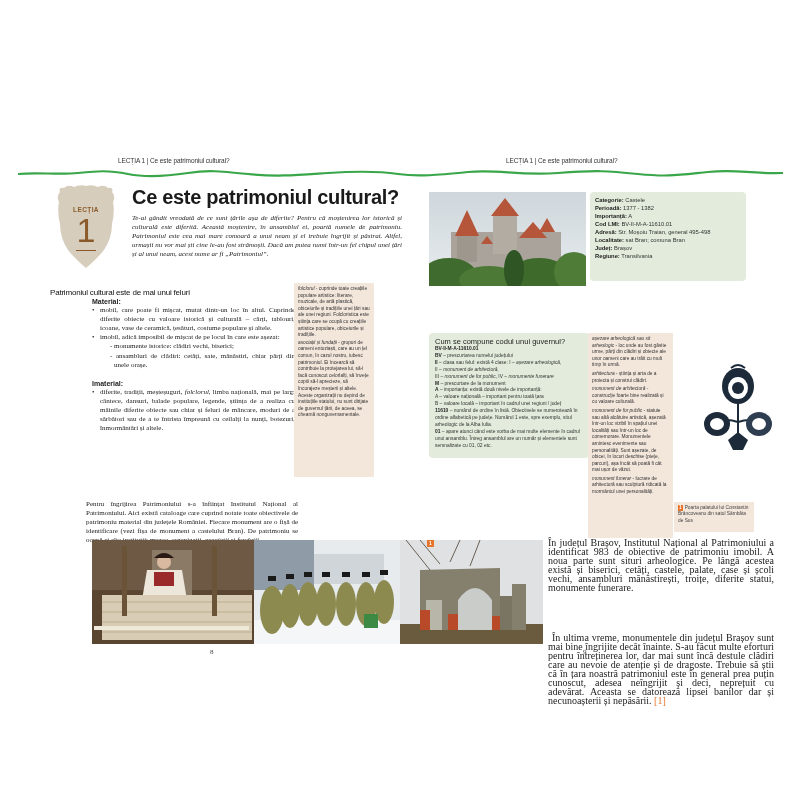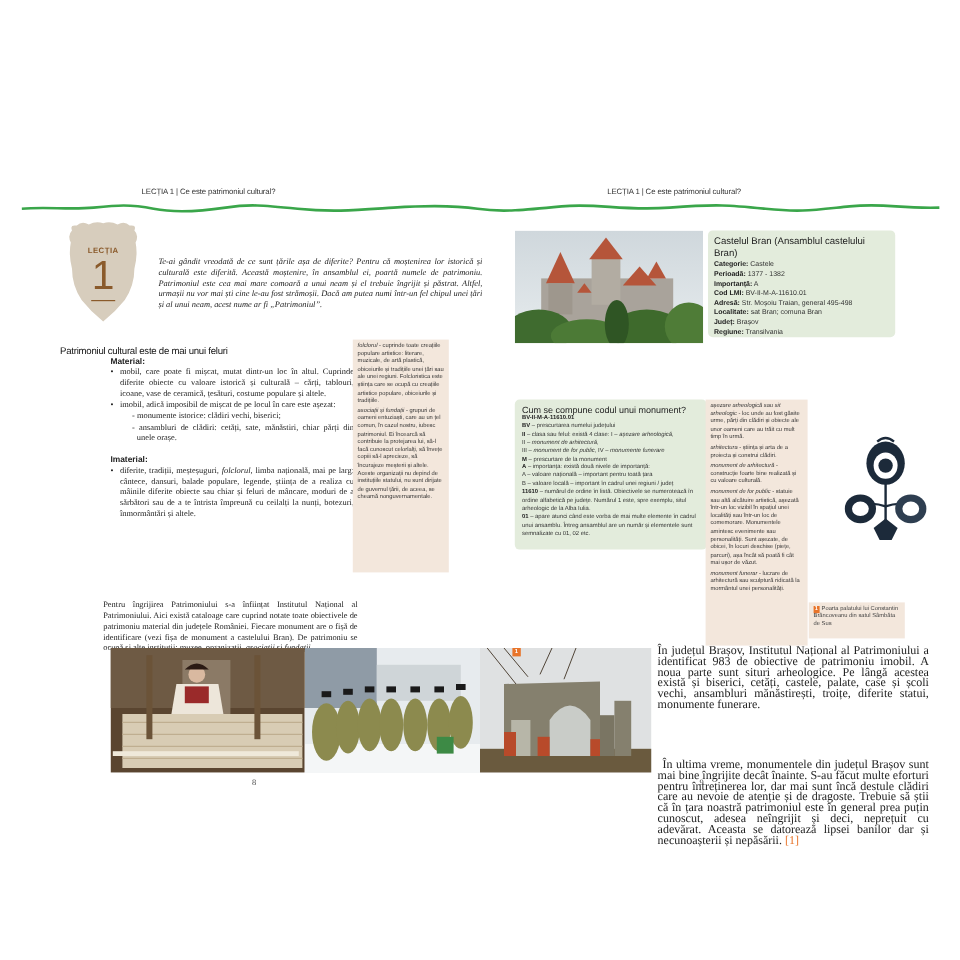--- a/index.html
+++ b/index.html
@@ -88,20 +88,21 @@
 
   <div class="lesson-badge">
     <svg width="64" height="86" viewBox="0 0 64 86">
       <path d="M6 8 Q 4 3, 10 4 Q 14 0, 20 3 Q 26 0, 32 2 Q 38 0, 44 3 Q 50 0, 54 4 Q 60 3, 58 8 Q 62 12, 59 18 Q 61 28, 58 40 Q 58 54, 50 66 Q 42 76, 32 84 Q 22 76, 14 66 Q 6 54, 6 40 Q 3 28, 5 18 Q 2 12, 6 8 Z" fill="#d7cdbd"></path>
     </svg>
     <div class="badge-label">LECȚIA</div>
     <div class="badge-num">1</div>
     <div class="badge-line"></div>
   </div>
 
+  <h1 class="page-title">Ce este patrimoniul cultural?</h1>
   <p class="intro">Te-ai gândit vreodată de ce sunt țările așa de diferite? Pentru că moștenirea lor istorică și culturală este diferită. Această moștenire, în ansamblul ei, poartă numele de patrimoniu. Patrimoniul este cea mai mare comoară a unui neam și el trebuie îngrijit și păstrat. Altfel, urmașii nu vor mai ști cine le-au fost strămoșii. Dacă am putea numi într-un fel chipul unei țări și al unui neam, acest nume ar fi „Patrimoniul”.</p>
 
   <div class="section-heading">Patrimoniul cultural este de mai unui feluri</div>
 
   <div class="body-col">
     <div class="sub-h">Material:</div>
     <div class="bullet">mobil, care poate fi mișcat, mutat dintr-un loc în altul. Cuprinde diferite obiecte cu valoare istorică și culturală – cărți, tablouri, icoane, vase de ceramică, țesături, costume populare și altele.</div>
     <div class="bullet">imobil, adică imposibil de mișcat de pe locul în care este așezat:</div>
     <div class="dash">- monumente istorice: clădiri vechi, biserici;</div>
     <div class="dash">- ansambluri de clădiri: cetăți, sate, mănăstiri, chiar părți din unele orașe.</div>
@@ -136,33 +137,32 @@
       <polygon points="52,52 58,44 64,52" fill="#b5553a"></polygon>
       <ellipse cx="20" cy="84" rx="28" ry="18" fill="#3f6b2f"></ellipse>
       <ellipse cx="60" cy="88" rx="30" ry="14" fill="#4c7a36"></ellipse>
       <ellipse cx="110" cy="84" rx="30" ry="18" fill="#3e6a2c"></ellipse>
       <ellipse cx="145" cy="80" rx="20" ry="20" fill="#4f7c37"></ellipse>
       <ellipse cx="85" cy="78" rx="10" ry="20" fill="#2f5524"></ellipse>
     </svg>
   </div>
 
   <div class="infobox">
-    <div class="infobox-title">Castelul Bran (Ansamblul castelului Bran)</div>
     <div><span class="k">Categorie:</span><span> Castele</span></div>
     <div><span class="k">Perioadă:</span><span> 1377 - 1382</span></div>
     <div><span class="k">Importanță:</span><span> A</span></div>
     <div><span class="k">Cod LMI:</span><span> BV-II-M-A-11610.01</span></div>
     <div><span class="k">Adresă:</span><span> Str. Moșoiu Traian, general 495-498</span></div>
     <div><span class="k">Localitate:</span><span> sat Bran; comuna Bran</span></div>
     <div><span class="k">Județ:</span><span> Brașov</span></div>
     <div><span class="k">Regiune:</span><span> Transilvania</span></div>
   </div>
 
   <div class="codebox">
-    <div class="codebox-title">Cum se compune codul unui monument?</div>
+    <div class="codebox-title">Cum se compune codul unui guvernul?</div>
     <div><b>BV-II-M-A-11610.01</b></div>
     <div><b>BV</b><span> – prescurtarea numelui județului</span></div>
     <div><b>II</b><span> – clasa sau felul: există 4 clase: I – </span><i>așezare arheologică,</i></div>
     <div><span>II – </span><i>monument de arhitectură,</i></div>
     <div><span>III – </span><i>monument de for public</i><span>, IV – </span><i>monumente funerare</i></div>
     <div><b>M</b><span> – prescurtare de la monument</span></div>
     <div><b>A</b><span> – importanța: există două nivele de importanță:</span></div>
     <div><span>A – valoare națională – important pentru toată țara</span></div>
     <div><span>B – valoare locală – important în cadrul unei regiuni / județ</span></div>
     <div><b>11610</b><span> – numărul de ordine în listă. Obiectivele se numerotează în ordine alfabetică pe județe. Numărul 1 este, spre exemplu, situl arheologic de la Alba Iulia.</span></div>

